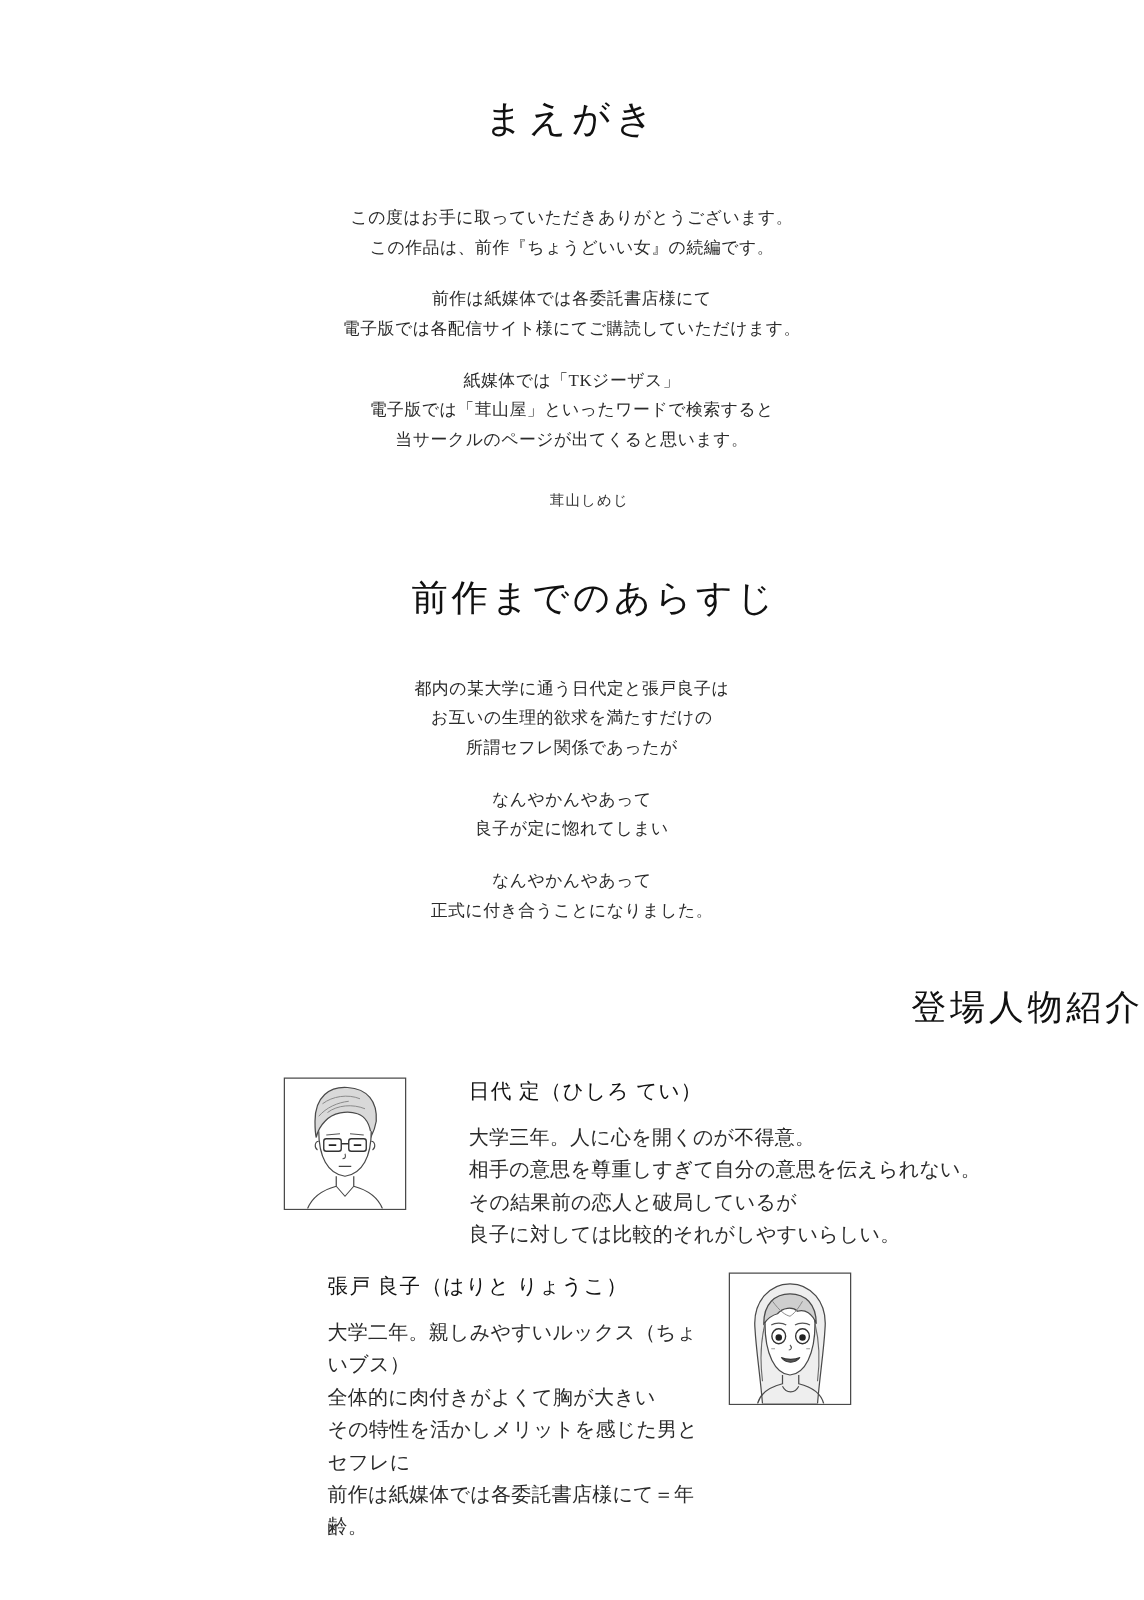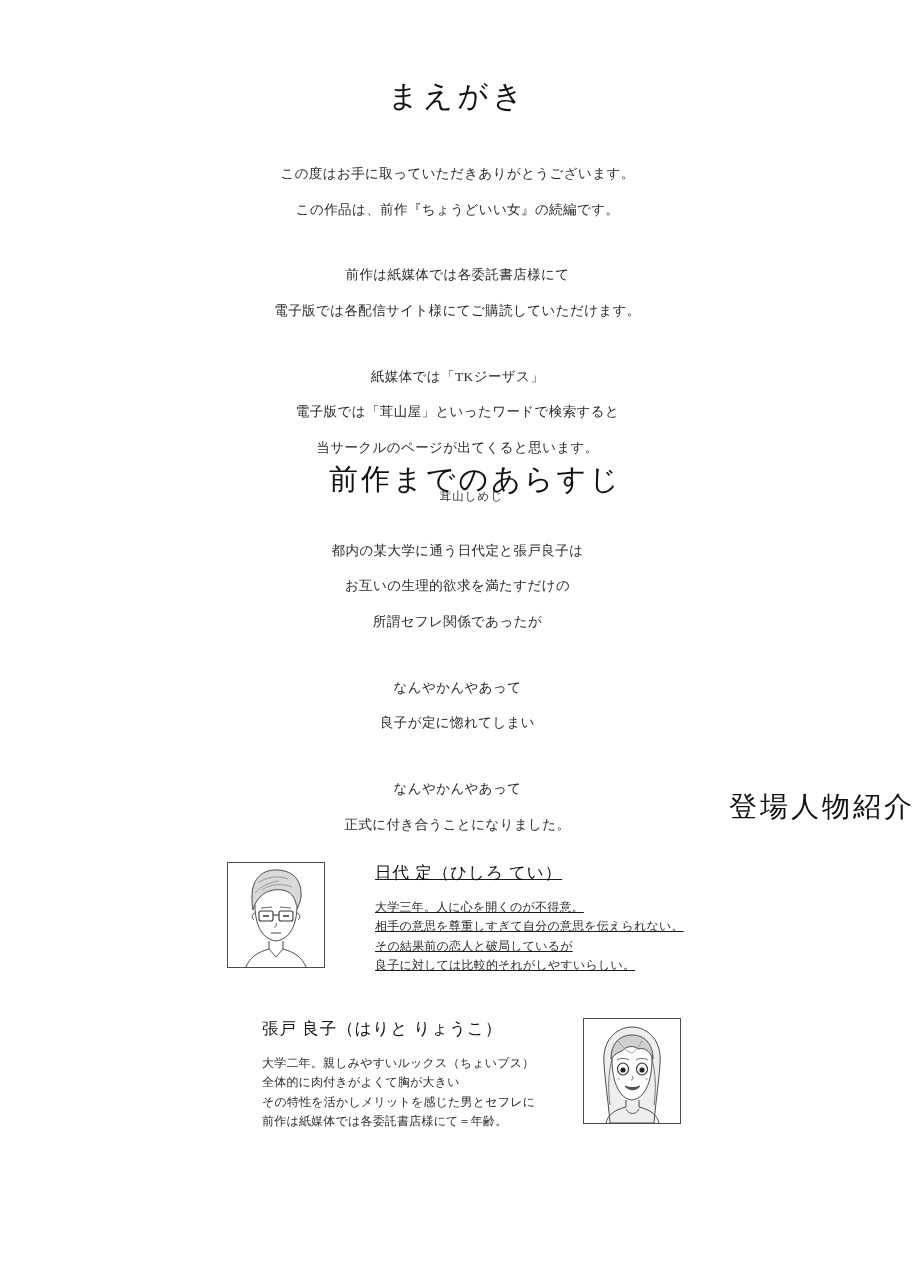--- a/index.html
+++ b/index.html
@@ -38,21 +38,21 @@
     margin: 0;
     line-height: 1.2;
   }
   .body-block {
     font-size: 13.5px;
     line-height: 1.75;
     color: #2a2a2a;
     letter-spacing: 0.4px;
   }
   .body-block p {
-    margin: 12px;
+    margin: 0;
   }
   .gap-md { height: 18px; }
   .preface-body {
     margin-top: 48px;
   }
   .signature {
     margin-top: 30px;
     font-size: 11.5px;
     color: #333;
     letter-spacing: 1px;
@@ -105,41 +105,40 @@
     overflow: hidden;
   }
   .char-1 .char-portrait { left: 227px; top: 0; }
   .char-2 .char-portrait { left: 583px; top: 0; }
 
   .char-text-left {
     position: absolute;
     left: 375px;
     top: 0;
     width: 430px;
-    text-decoration: underline;
   }
   .char-text-right {
     position: absolute;
     left: 262px;
     top: 0;
     width: 310px;
     text-align: left;
   }
   .char-name {
     font-size: 16.5px;
     letter-spacing: 1px;
     color: #111;
     margin: 0 0 14px 0;
     font-weight: normal;
   }
   .char-2 .char-name {
     margin-left: 0;
   }
   .char-desc {
-    font-size: 12px;
+    font-size: 16px;
     line-height: 1.62;
     color: #2b2b2b;
     letter-spacing: 0.2px;
   }
   .char-desc p { margin: 0; }
 
   
   .art { position:absolute; left:0; top:0; width:100%; height:100%; display:block; }
 </style>
 </head>

